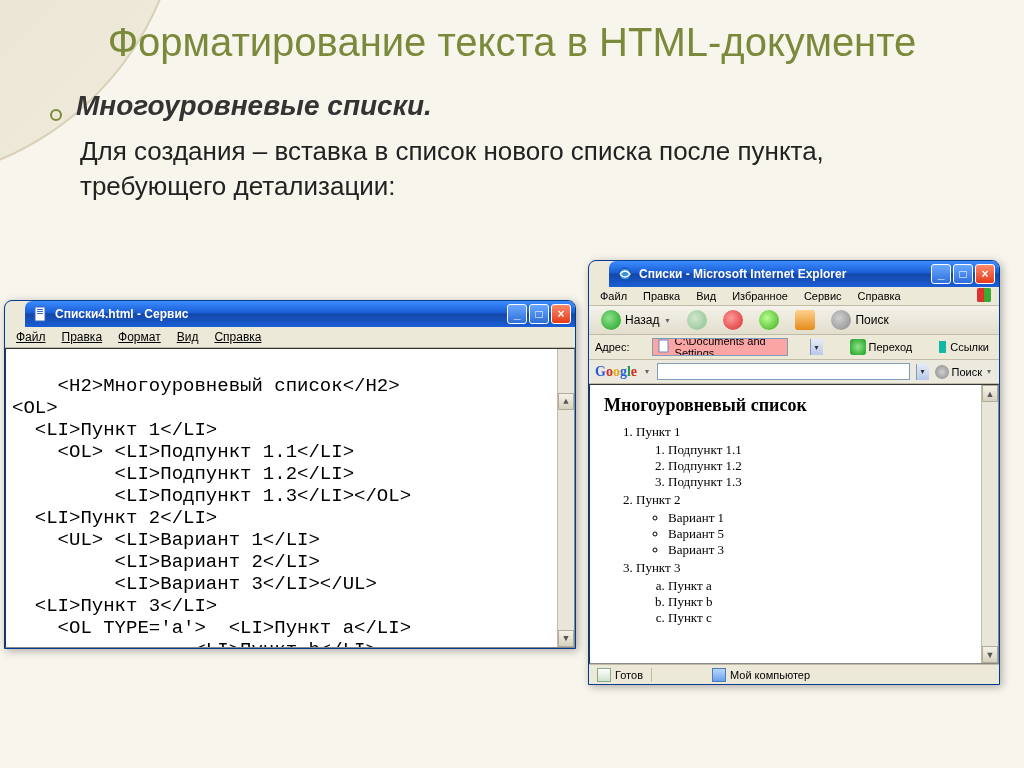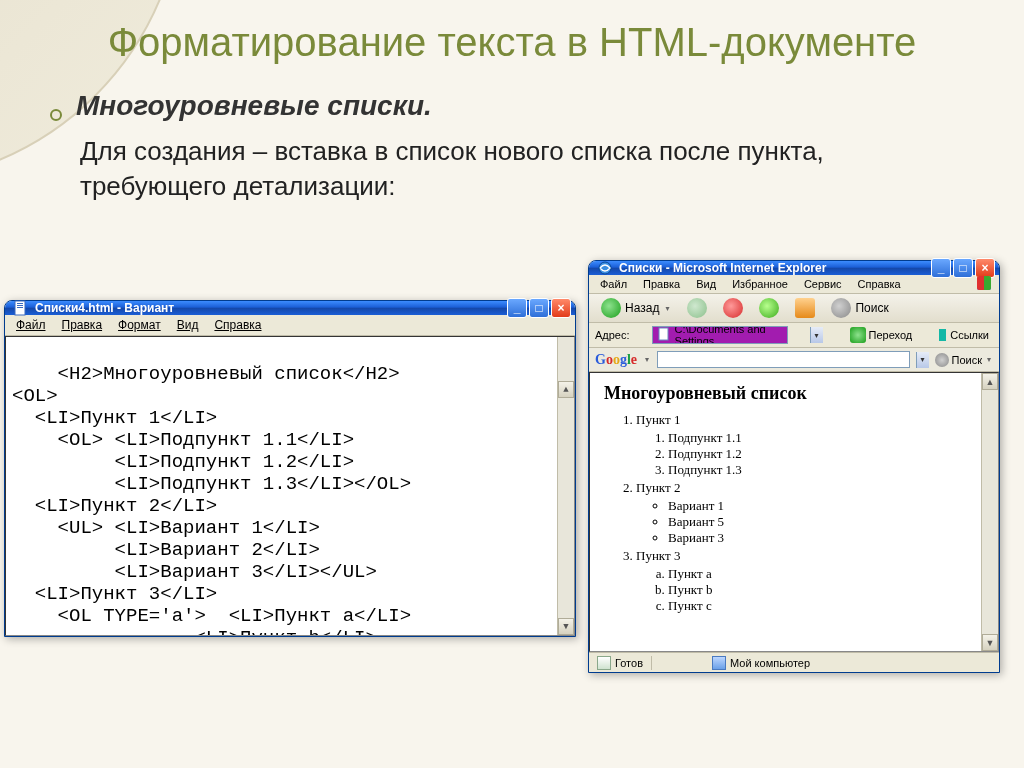--- a/index.html
+++ b/index.html
@@ -74,26 +74,27 @@
     border: 1px solid #003c8f;
     border-radius: 8px 8px 0 0;
     box-shadow: 2px 2px 8px rgba(0,0,0,.3);
     background: #ece9d8;
     font-family: Tahoma, Arial, sans-serif;
     font-size: 12px;
   }
   .titlebar {
     display: flex;
     align-items: center;
-    height: 14px;
+    height: 26px;
     padding: 0 4px 0 8px;
     background: linear-gradient(180deg, #3c8cff 0%, #1a5ed6 45%, #1447a8 50%, #1a5ed6 100%);
     border-radius: 7px 7px 0 0;
     color: #fff;
     font-weight: bold;
+    margin-left: 20px;
   }
   .titlebar .appicon {
     width: 16px; height: 16px; margin-right: 6px;
     display: inline-block;
   }
   .titlebar .ttl { flex: 1; white-space: nowrap; overflow: hidden; }
   .tbtn {
     width: 20px; height: 20px; margin-left: 2px;
     border: 1px solid #fff;
     border-radius: 3px;
@@ -172,21 +173,21 @@
   .ico-search { background: radial-gradient(circle at 40% 40%, #d0d0d0, #888); border-radius:50%;}
   .addrbar {
     display: flex; align-items: center; gap: 22px;
     padding: 3px 6px;
     background: linear-gradient(#f4f2ea,#e2dec d);
     border-bottom: 1px solid #c0bca8;
     font-size: 11px;
   }
   .addr-input {
     flex: 1;
-    background: #a21caf;
+    background: #fca5a5;
     border: 1px solid #7f9db9;
     padding: 1px 4px;
     height: 18px;
     display: flex; align-items: center;
     gap: 4px;
     overflow: hidden;
   }
   .go-btn {
     display: flex; align-items:center; gap:3px;
     padding: 1px 5px;
@@ -273,21 +274,21 @@
 <div class="xp-window notepad-win">
   <div class="titlebar">
     <span class="appicon">
       <svg viewBox="0 0 16 16">
           <rect x="2" y="1" width="10" height="14" fill="#fff" stroke="#3a6ac0"></rect>
           <rect x="4" y="3" width="6" height="1" fill="#3a6ac0"></rect>
           <rect x="4" y="5" width="6" height="1" fill="#3a6ac0"></rect>
           <rect x="4" y="7" width="6" height="1" fill="#3a6ac0"></rect>
         </svg>
     </span>
-    <span class="ttl">Списки4.html - Вариант</span>
+    <span class="ttl">Списки4.html - Сервис</span>
     <span class="tbtn">_</span>
     <span class="tbtn">□</span>
     <span class="tbtn close">×</span>
   </div>
   <div class="menubar">
     <span><u>Файл</u></span>
     <span><u>Правка</u></span>
     <span><u>Формат</u></span>
     <span><u>Вид</u></span>
     <span><u>Справка</u></span>

